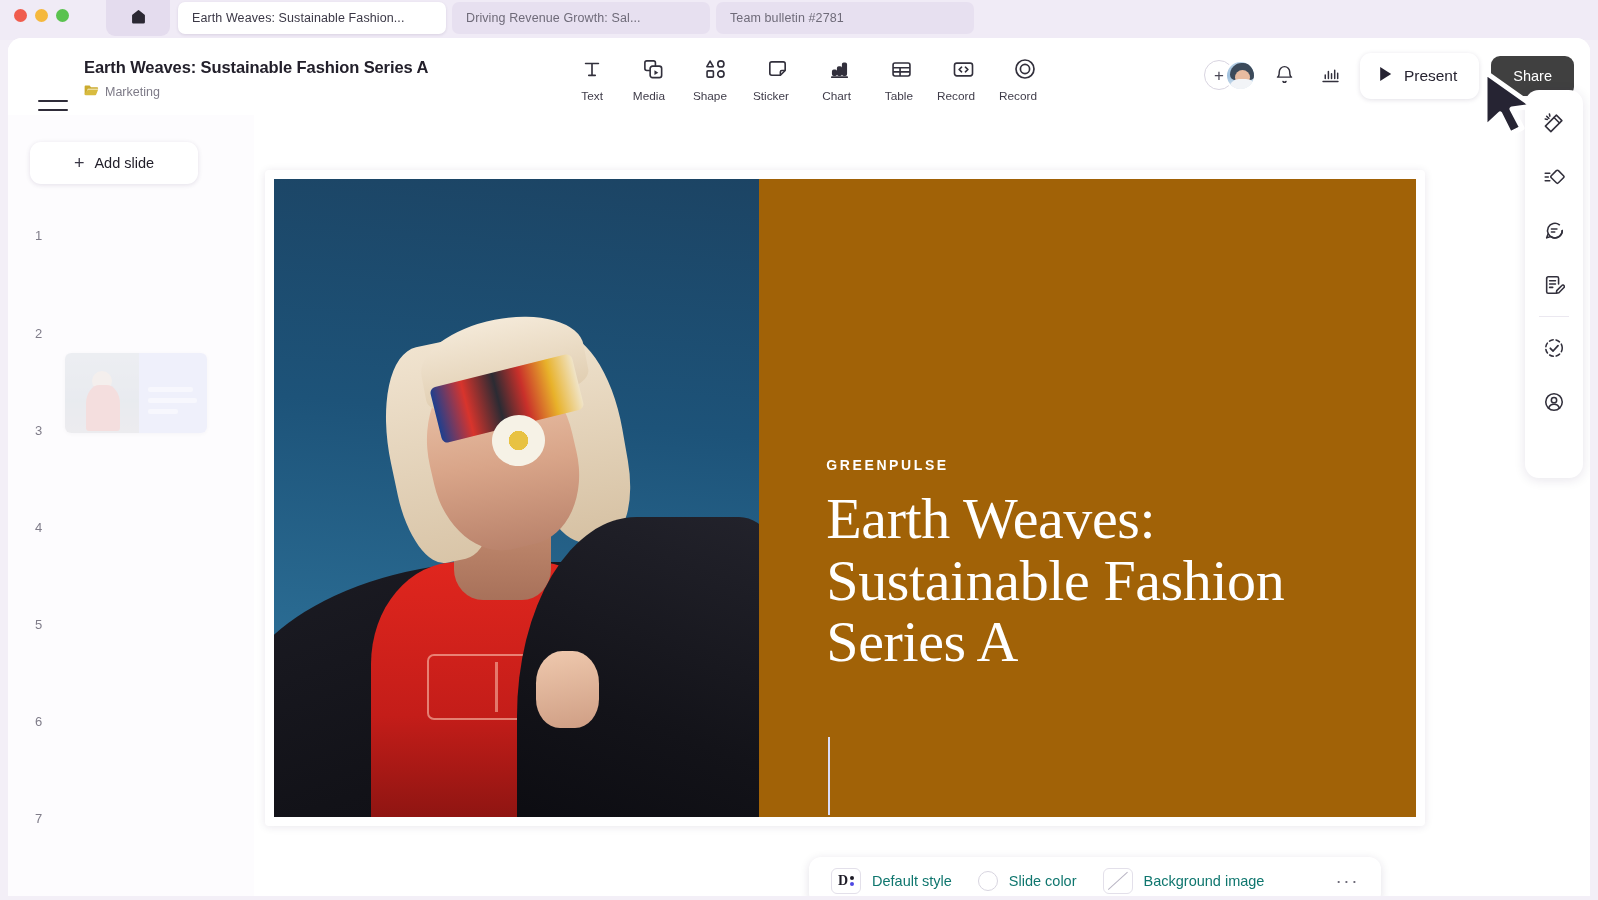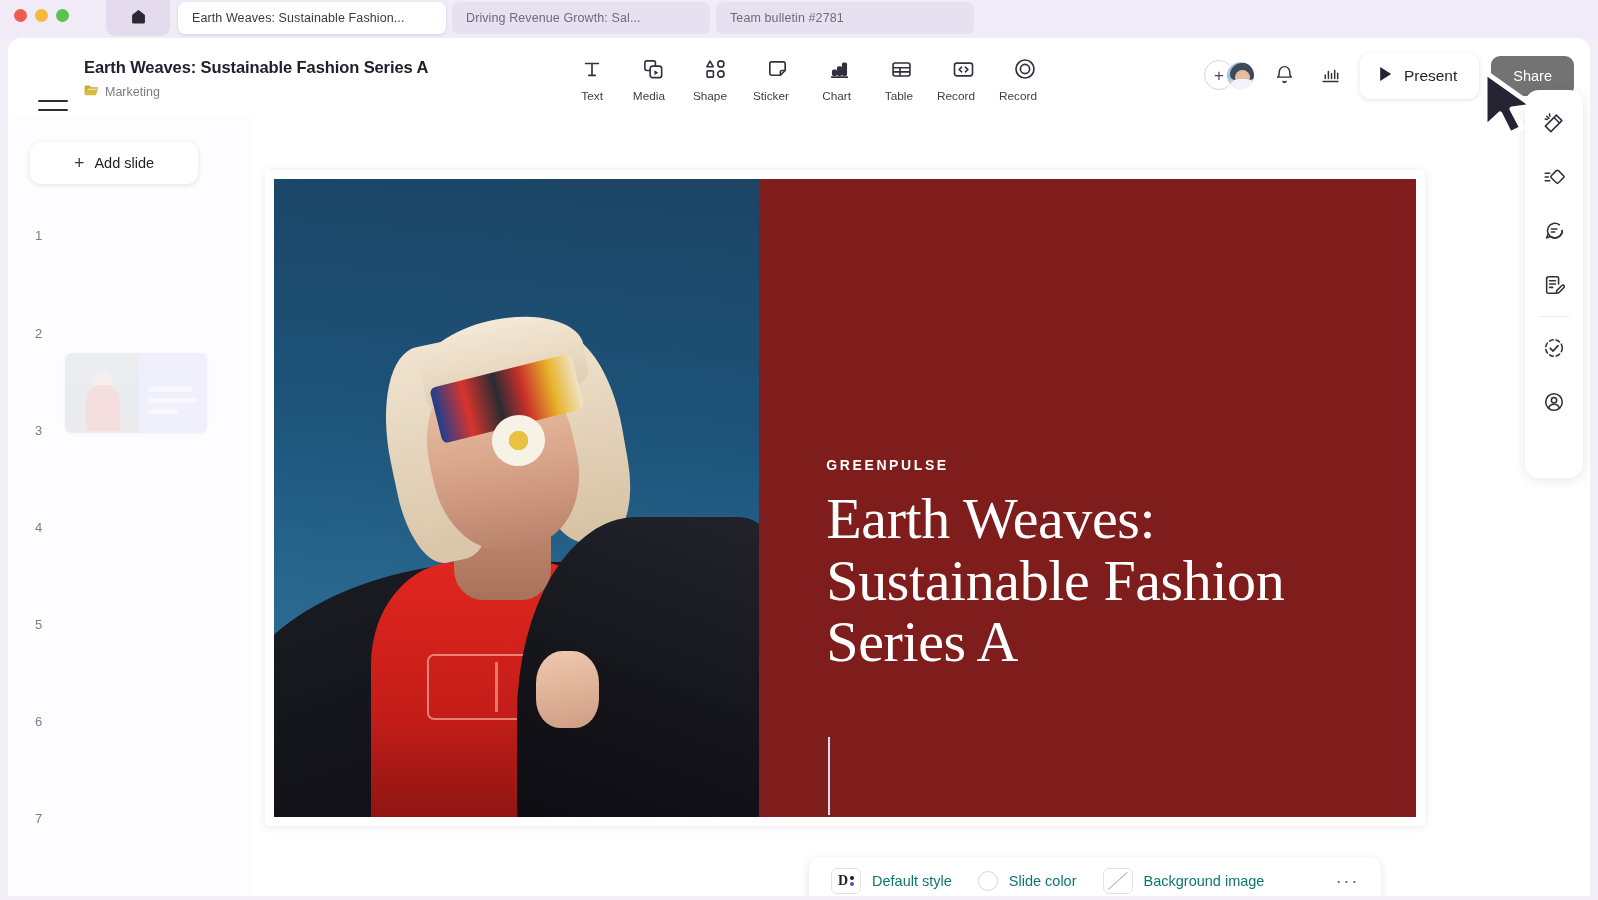--- a/index.html
+++ b/index.html
@@ -73,21 +73,21 @@
   .av-photo .body { position: absolute; left: 2px; bottom: -2px; width: 27px; height: 12px;
      background: #f2f4f7; border-radius: 10px 10px 0 0; }
   .icon-btn { width: 46px; height: 46px; display: flex; align-items: center; justify-content: center; }
   .present-btn {
     height: 46px; padding: 0 22px 0 18px; border-radius: 11px; background: #fff;
     box-shadow: 0 1px 5px rgba(40,20,70,.13); display: flex; align-items: center; gap: 11px;
     margin-left: 6px;
   }
   .present-btn .lbl { font-size: 15.5px; color: #272431; font-weight: 500; }
   .share-btn {
-    height: 40px; padding: 0 22px; border-radius: 9px; background: #737373; color: #fff;
+    height: 40px; padding: 0 22px; border-radius: 9px; background: #404040; color: #fff;
     display: flex; align-items: center; justify-content: center; font-size: 14.5px; font-weight: 500;
     margin-left: 12px;
   }
 
   
   .left-panel { position: absolute; left: 0; top: 77px; width: 246px; height: 781px; background: #fdfcfe; }
   .add-slide {
     position: absolute; left: 22px; top: 27px; width: 168px; height: 42px; border-radius: 11px;
     background: #fff; box-shadow: 0 1px 5px rgba(40,20,70,.12);
     display: flex; align-items: center; justify-content: center; gap: 10px;
@@ -178,21 +178,21 @@
   .fig .daisy {
     position: absolute; left: 45%; top: 37%; width: 11%; height: 8%;
     background: radial-gradient(circle at 50% 50%, #e8c242 0 26%, #f6f2e6 27% 100%);
     border-radius: 50%; transform: rotate(-10deg);
   }
   .fig .hand {
     position: absolute; left: 54%; bottom: 14%; width: 13%; height: 12%;
     background: linear-gradient(170deg,#efc9ae 0%,#cf9e84 100%); border-radius: 42% 42% 38% 38%;
   }
 
-  .slide-blue { position: relative; flex: 1; height: 100%; background: #7f1d1d; }
+  .slide-blue { position: relative; flex: 1; height: 100%; background: #a16207; }
   .kicker {
     position: absolute; left: 10.2%; top: 43.5%;
     font-size: 14px; letter-spacing: 2.6px; color: #ffffff; font-weight: bold;
   }
   .slide-title {
     position: absolute; left: 10.2%; top: 48.5%; width: 82%;
     font-family: "Liberation Serif", serif; color: #fff;
     font-size: 58px; line-height: 1.06; letter-spacing: -.4px;
   }
   .accent-rule { position: absolute; left: 10.4%; top: 87.5%; width: 2px; height: 78px; background: #d9dcf7; }

